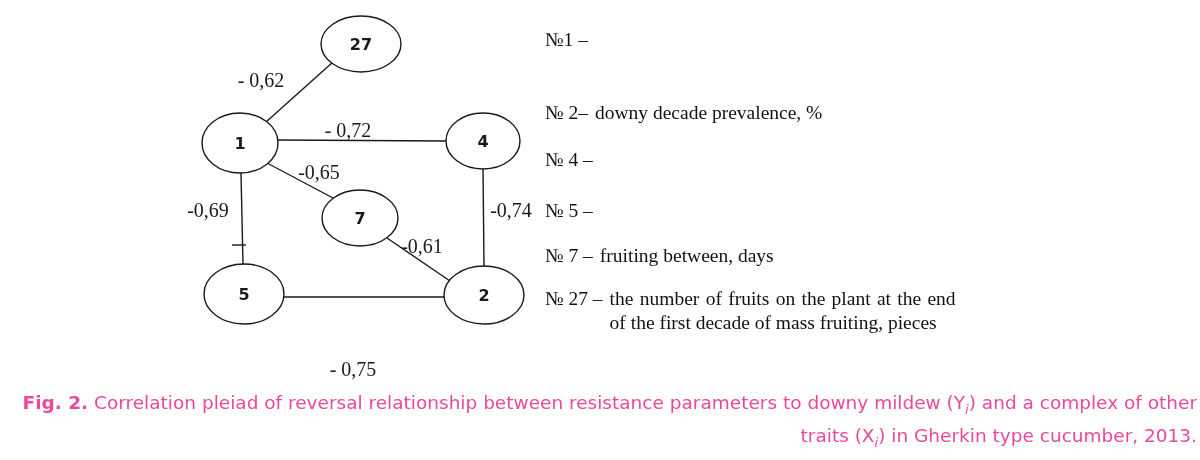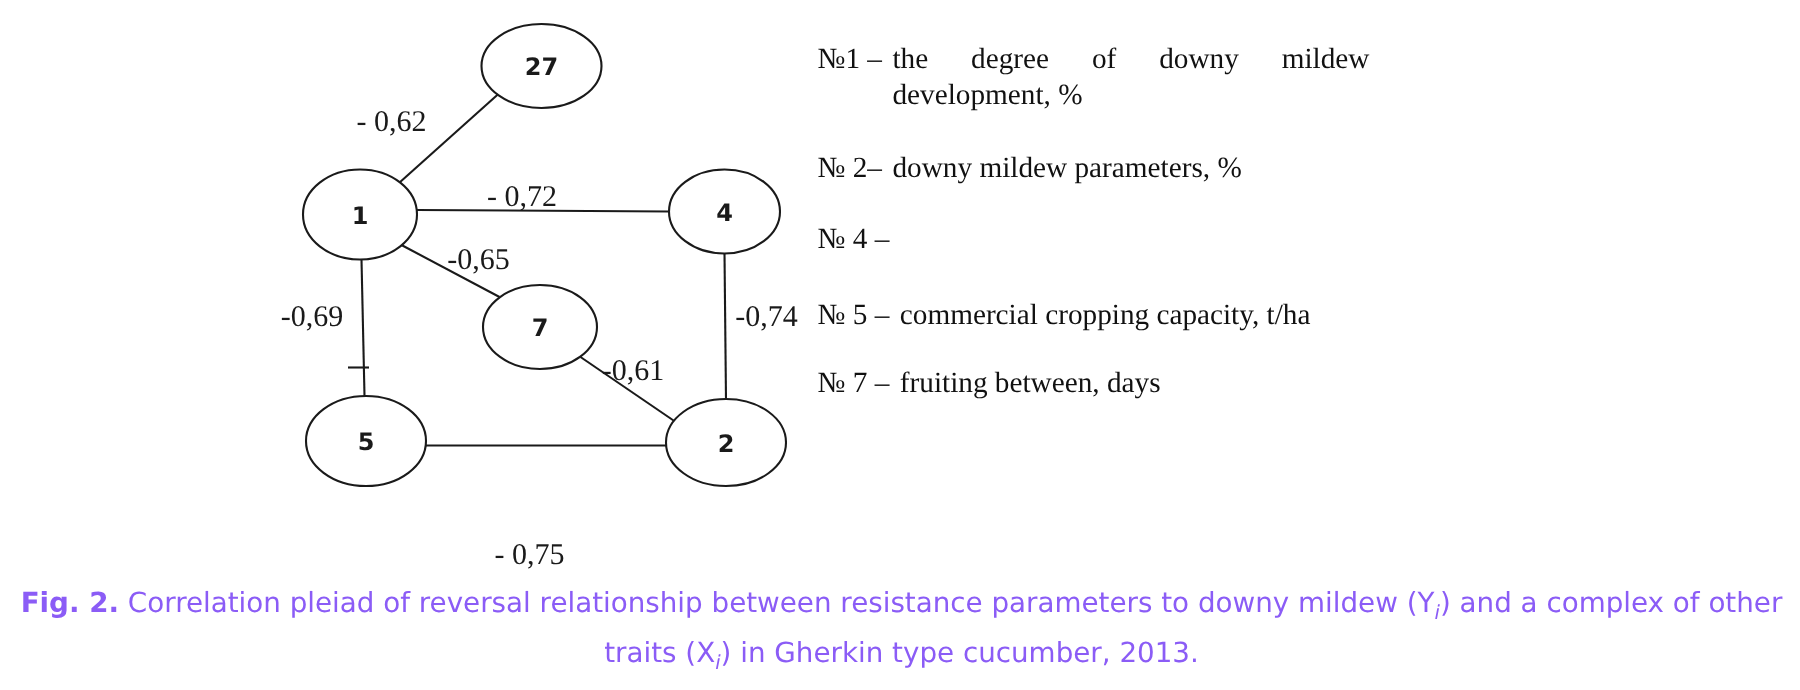--- a/index.html
+++ b/index.html
@@ -71,22 +71,22 @@
   .li-6{top:287px;}
   .li-6 .legend-text{width:346px;}
   
   .caption{
     position:absolute;
     left:5px; top:390px;
     width:1192px;
     font-family:"DejaVu Sans","Liberation Sans",sans-serif;
     font-size:18.5px;
     line-height:26px;
-    color:#8b5cf6;
-    text-align:center;
+    color:#ec4899;
+    text-align:right;
   }
   .caption b{font-weight:bold;}
   .caption sub{font-size:13px;}
   .caption sub em{font-style:italic;}
 </style>
 </head>
 <body>
 
 <div class="page">
 
@@ -134,42 +134,44 @@
         <ellipse class="node-ellipse" cx="484" cy="295" rx="40" ry="29"></ellipse>
         <text class="node-label" x="484" y="301">2</text>
       </g>
     </svg>
   </div>
 
   <div class="legend">
 
     <div class="legend-item li-1">
       <span class="legend-num">№1 –</span>
-      <span class="legend-text justify">the degree of downy mildew development, %</span>
     </div>
 
     <div class="legend-item li-2">
       <span class="legend-num">№ 2–</span>
-      <span class="legend-text">downy mildew parameters, %</span>
+      <span class="legend-text">downy decade prevalence, %</span>
     </div>
 
     <div class="legend-item li-3">
       <span class="legend-num">№ 4 –</span>
     </div>
 
     <div class="legend-item li-4">
       <span class="legend-num">№ 5 –</span>
-      <span class="legend-text">commercial cropping capacity, t/ha</span>
     </div>
 
     <div class="legend-item li-5">
       <span class="legend-num">№ 7 –</span>
       <span class="legend-text">fruiting between, days</span>
     </div>
 
+    <div class="legend-item li-6">
+      <span class="legend-num">№ 27 –</span>
+      <span class="legend-text justify">the number of fruits on the plant at the end of the first decade of mass fruiting, pieces</span>
+    </div>
 
   </div>
 
   <div class="caption">
     <b>Fig. 2.</b><span> Correlation pleiad of reversal relationship between resistance parameters to downy mildew (Y</span><sub><em>i</em></sub><span>) and a complex of other traits (X</span><sub><em>i</em></sub><span>) in Gherkin type cucumber, 2013.</span>
   </div>
 
 </div>
 
 </body></html>

